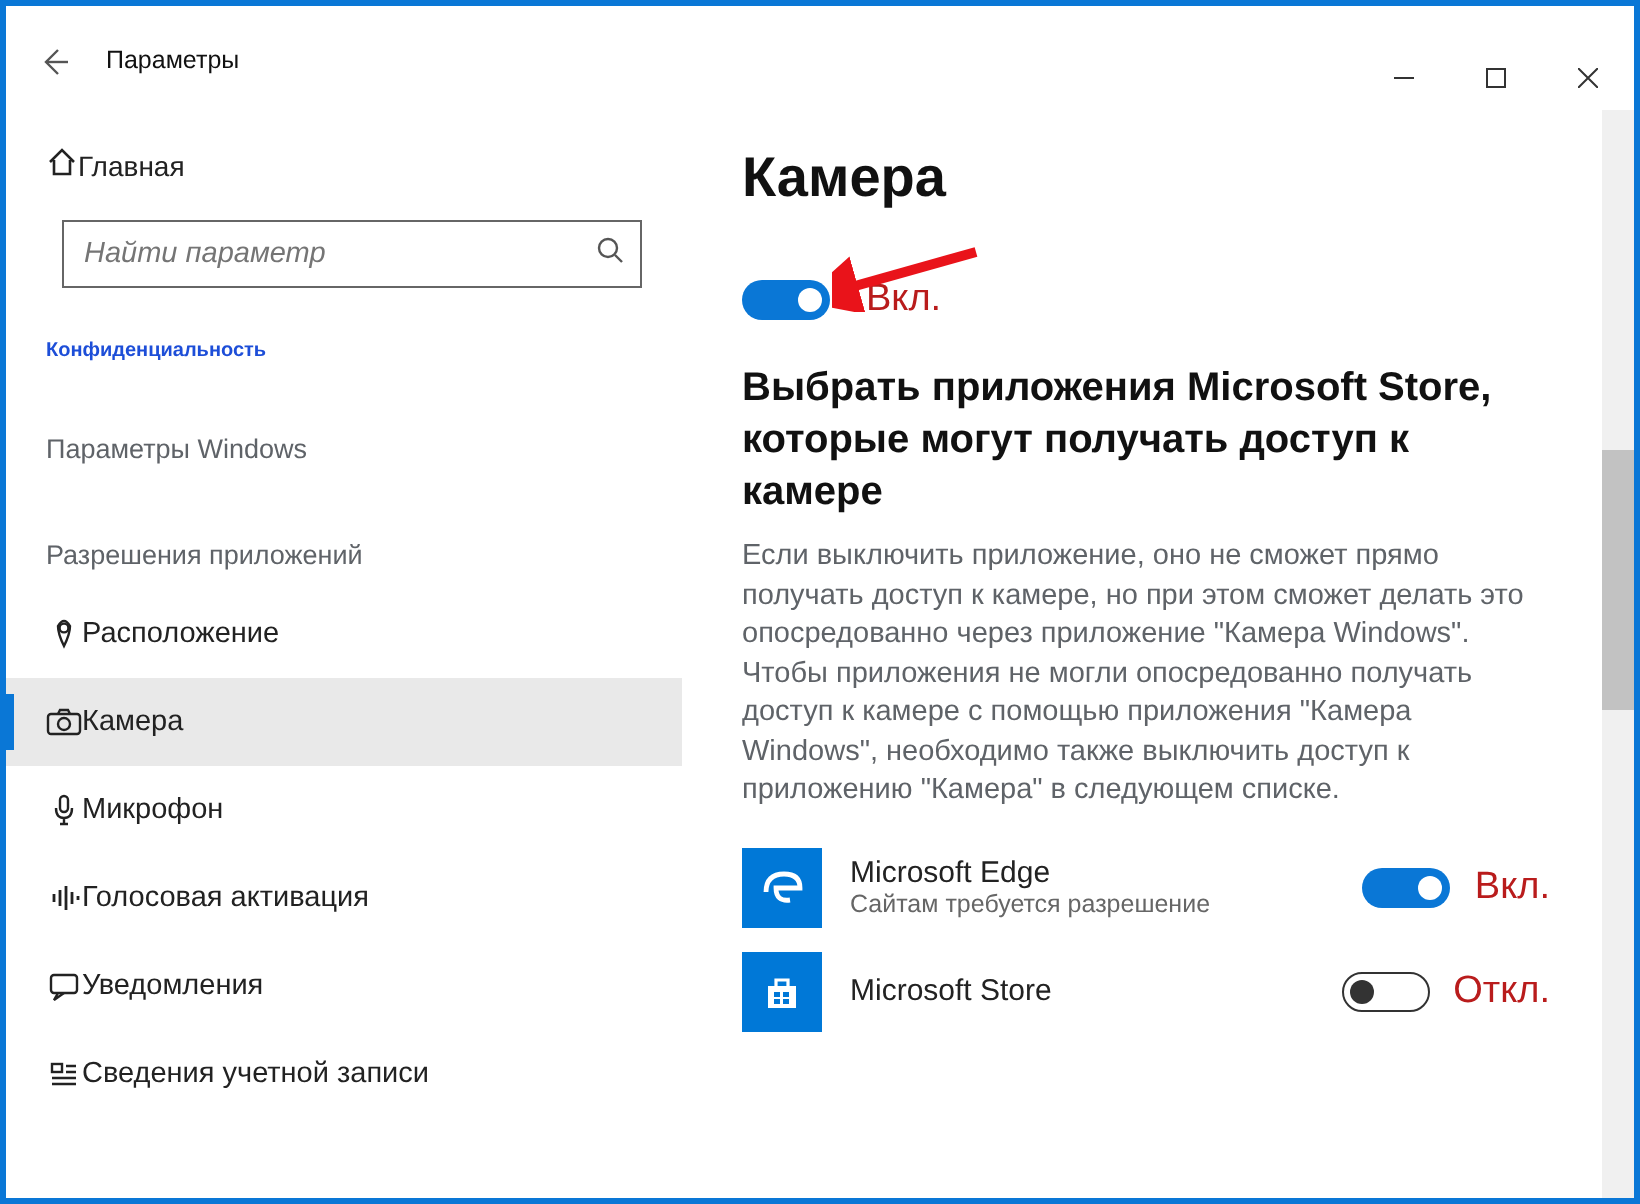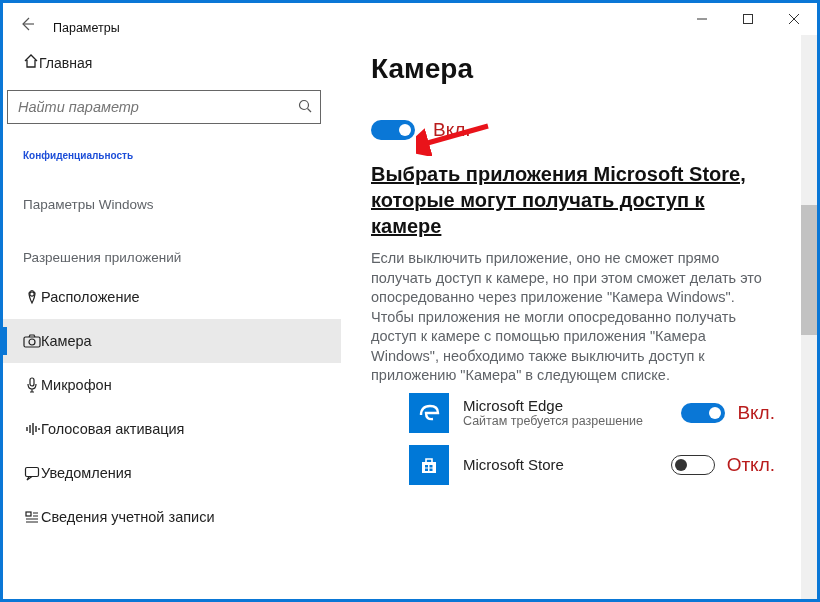--- a/index.html
+++ b/index.html
@@ -1,27 +1,27 @@
 <!DOCTYPE html>
 <html><head>
 <meta charset="utf-8">
 <style>
   * { box-sizing: border-box; margin: 0; padding: 0; }
   html, body { width: 820px; height: 602px; overflow: hidden; font-family: "Segoe UI", Tahoma, sans-serif; }
   .frame { width: 820px; height: 602px; border: 3px solid #0a77d6; background: #fff; display: flex; flex-direction: column; }
-  .titlebar { height: 32px; display: flex; align-items: flex-end; padding: 0 0 0 16px; font-size: 12px; color: #333; }
+  .titlebar { height: 32px; display: flex; align-items: flex-start; padding: 0 0 0 16px; font-size: 12px; color: #333; margin-top: 20px; }
   .titlebar .back { width: 18px; color: #555; margin-right: 16px; }
   .titlebar .title { color: #111; font-size: 12.5px; }
   .titlebar .spacer { flex: 1; }
   .winbtn { width: 46px; height: 32px; display: flex; align-items: center; justify-content: center; color: #333; }
   .winbtn svg { display: block; }
   .body { flex: 1; display: flex; min-height: 0; }
   .sidebar { width: 338px; border-right: 0; padding: 10px 0 0 0; display: flex; flex-direction: column; overflow: hidden; }
   .home { display: flex; align-items: center; padding: 8px 20px; font-size: 14px; color: #222; }
-  .search { margin: 10px 20px 18px 4px; height: 34px; border: 1px solid #666; display: flex; align-items: center; padding: 0 8px 0 10px; color: #666; font-size: 14.5px; }
+  .search { margin: 10px 20px 18px 28px; height: 34px; border: 1px solid #666; display: flex; align-items: center; padding: 0 8px 0 10px; color: #666; font-size: 14.5px; }
   .search input { border: 0; flex: 1; font-size: 14.5px; font-style: italic; color: #666; outline: none; background: transparent; }
   .search .sicon { color: #444; }
   .section-active { padding: 8px 20px 8px 20px; font-size: 10px; font-weight: 600; color: #1d4ed8; }
   .section { padding: 6px 20px 10px 20px; font-size: 13.5px; color: #5f6368; }
   .gap { height: 22px; }
   .nav { flex: 1; overflow: hidden; }
   .navitem { display: flex; align-items: center; height: 44px; padding: 0 20px; font-size: 14.5px; color: #222; position: relative; }
   .navitem.sel::before { content: ""; position: absolute; left: 0; top: 8px; bottom: 8px; width: 4px; background: #0a77d6; }
   .navitem.sel { background: #e9e9e9; }
   .navitem .ico { width: 18px; display: flex; align-items: center; justify-content: center; color: #222; }
@@ -31,23 +31,23 @@
   .toggle-row { display: flex; align-items: center; gap: 18px; margin-bottom: 20px; position: relative; }
   .toggle { width: 44px; height: 20px; border-radius: 10px; position: relative; }
   .toggle.on { background: #0a77d6; }
   .toggle.off { background: #fff; border: 1px solid #333; }
   .toggle .knob { position: absolute; width: 12px; height: 12px; border-radius: 50%; top: 4px; }
   .toggle.on .knob { background: #fff; right: 4px; }
   .toggle.off .knob { background: #333; left: 3px; top: 3px; }
   .tlabel { font-size: 19px; color: #b91c1c; }
   .para { font-size: 15px; color: #222; line-height: 1.35; margin-bottom: 50px; max-width: 430px; }
   .para .link { color: #0a77d6; }
-  .main h2 { font-size: 20px; font-weight: 600; color: #111; line-height: 1.3; max-width: 430px; margin-bottom: 10px; text-decoration: underline; }
-  .desc { font-size: 14.5px; color: #5f6368; line-height: 1.35; max-width: 430px; margin-bottom: 7px; }
-  .approw { display: flex; align-items: center; margin-bottom: 12px; max-width: 430px; margin-left: 38px; }
+  .main h2 { font-size: 20px; font-weight: 600; color: #111; line-height: 1.3; max-width: 430px; margin-bottom: 10px; }
+  .desc { font-size: 14.5px; color: #5f6368; line-height: 1.35; max-width: 430px; margin-bottom: 18px; }
+  .approw { display: flex; align-items: center; margin-bottom: 12px; max-width: 430px; }
   .appicon { width: 40px; height: 40px; background: #0078d7; display: flex; align-items: center; justify-content: center; color: #fff; font-weight: 600; font-size: 20px; flex-shrink: 0; }
   .apptext { flex: 1; margin-left: 14px; min-width: 0; }
   .appname { font-size: 15px; color: #222; }
   .appsub { font-size: 12.5px; color: #666; }
   .apptoggle { display: flex; align-items: center; gap: 12px; }
   .scrollbar { position: absolute; right: 0; top: 0; bottom: 0; width: 16px; background: #f0f0f0; }
   .thumb { position: absolute; right: 0; width: 16px; background: #c2c2c2; }
   .arrow { position: absolute; top: 120px; left: 416px; pointer-events: none; }
 </style>
 </head>

